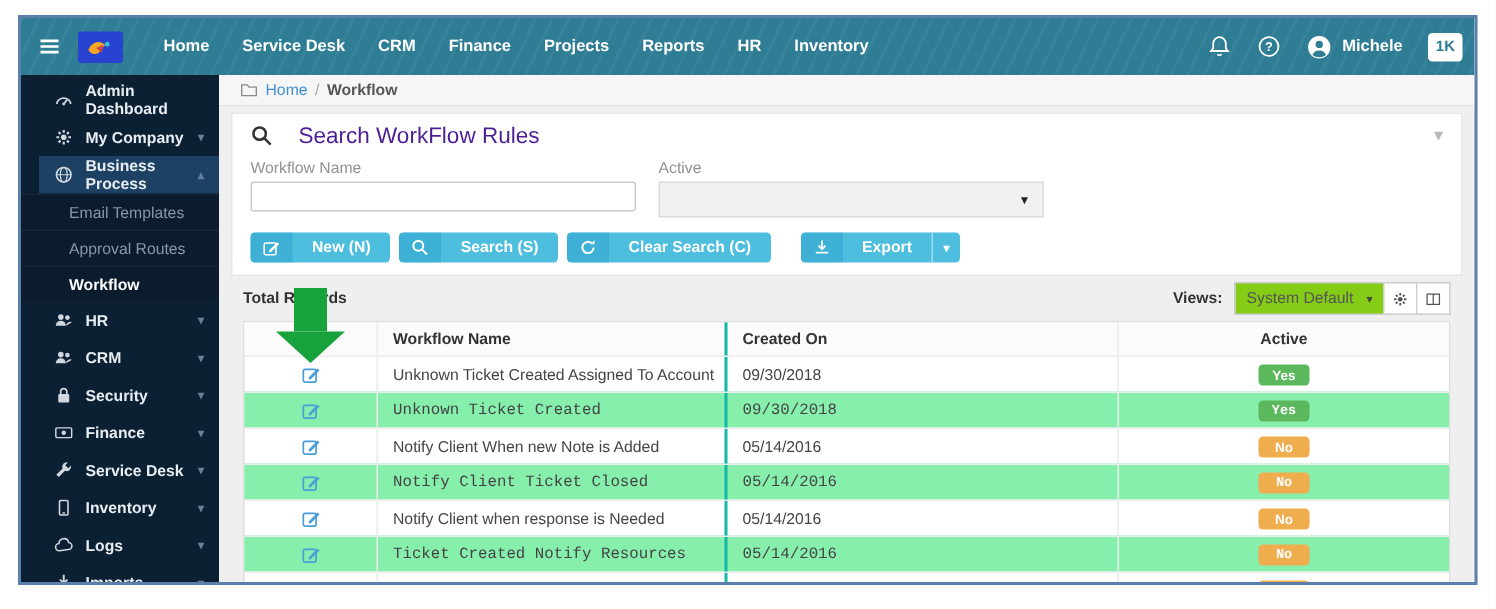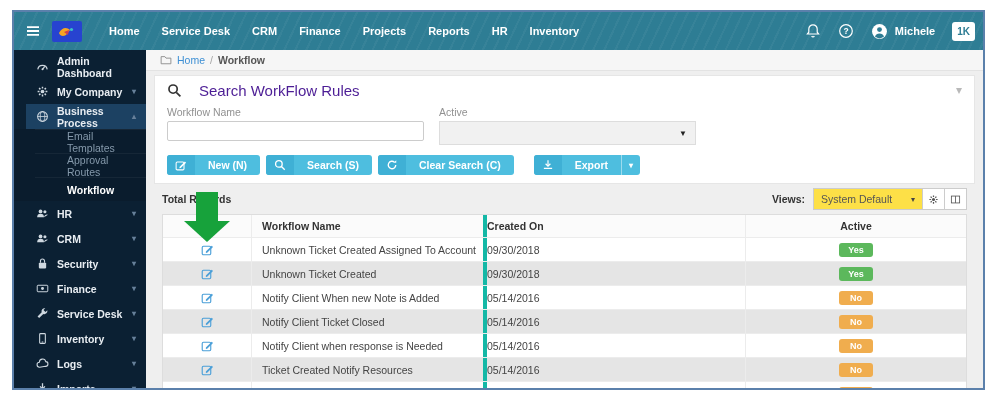--- a/index.html
+++ b/index.html
@@ -20,21 +20,21 @@
   .user-name{font-size:11px;font-weight:bold;}
   .brand-badge{background:#fff;color:#2e7d94;font-size:10px;font-weight:bold;border-radius:3px;padding:4px 5px;cursor:pointer;}
 
   
   .app-body{flex:1;display:flex;min-height:0;}
   .sidebar{width:132px;flex:0 0 132px;background:#0b2033;color:#e8edf2;padding-top:4px;overflow:hidden;}
   .side-item{display:flex;align-items:center;gap:8px;padding:0 10px;height:25px;font-size:10.5px;font-weight:bold;cursor:pointer;margin-left:12px;}
   .side-item .chev{margin-left:auto;font-size:8px;color:#67809a;}
   .side-item.expanded{background:#1c4162;}
   .submenu{background:#0a1c2d;}
-  .sub-item{display:flex;align-items:center;height:23px;padding:0 10px 0 32px;font-size:10.5px;color:#8599ab;border-top:1px solid rgba(255,255,255,.05);cursor:pointer;margin-left:21px;}
+  .sub-item{display:flex;align-items:center;height:23px;padding:0 10px 0 32px;font-size:10.5px;color:#8599ab;border-top:1px solid rgba(255,255,255,.05);cursor:pointer;}
   .sub-item.active{color:#fff;font-weight:bold;}
   .s-ic{flex:0 0 13px;display:flex;align-items:center;color:#cfd8e0;}
 
   .main{flex:1;position:relative;min-width:0;overflow:hidden;}
 
   
   .breadcrumb{height:20px;background:#f6f6f6;border-bottom:1px solid #e3e3e3;display:flex;align-items:center;gap:5px;padding:0 14px;font-size:10.5px;}
   .crumb-home{color:#3d8fd4;cursor:pointer;}
   .crumb-sep{color:#a5a5a5;}
   .crumb-cur{color:#555;font-weight:bold;}
@@ -53,33 +53,33 @@
   .btn{display:flex;align-items:stretch;border-radius:3px;overflow:hidden;background:#4ebedf;color:#fff;font-size:10.5px;font-weight:bold;cursor:pointer;}
   .btn .ic-seg{background:#3fb0d5;padding:0 8px;display:flex;align-items:center;}
   .btn .lbl{padding:4px 13px;display:flex;align-items:center;}
   .btn .caret-seg{border-left:1px solid rgba(255,255,255,.45);padding:0 7px;display:flex;align-items:center;font-size:8px;}
 
   
   .records-bar{display:flex;align-items:center;height:26px;padding:2px 16px 0;}
   .total-label{font-size:10.5px;font-weight:bold;color:#333;}
   .views-group{margin-left:auto;display:flex;align-items:center;}
   .views-label{font-size:10.5px;font-weight:bold;color:#333;margin-right:8px;}
-  .views-select{width:110px;height:20px;border:1px solid #ccc;background:#fde047;font-size:10.5px;color:#555;display:flex;align-items:center;justify-content:space-between;padding:0 7px;cursor:pointer;}
+  .views-select{width:100px;height:20px;border:1px solid #ccc;background:#84cc16;font-size:10.5px;color:#555;display:flex;align-items:center;justify-content:space-between;padding:0 7px;cursor:pointer;}
   .views-select .dn{font-size:8px;color:#444;}
   .mini-btn{width:22px;height:22px;border:1px solid #ccc;border-left:none;display:flex;align-items:center;justify-content:center;background:#fff;color:#555;cursor:pointer;box-sizing:border-box;}
   .views-select{box-sizing:border-box;height:22px;}
 
   
   .table-card{margin:2px 16px 0;background:#fff;border:1px solid #ddd;position:relative;}
   .tr{display:flex;align-items:center;height:23px;border-top:1px solid #ececec;font-size:10.5px;color:#444;}
   .tr.thead{height:22px;border-top:none;background:#fbfbfb;font-weight:bold;color:#333;}
-  .tr.stripe{background:#e5e5e5;}
+  .tr.stripe{background:#86efac;font-family:Liberation Mono, monospace;}
   .c1{width:88px;flex:0 0 88px;text-align:center;display:flex;justify-content:center;align-items:center;height:100%;}
   .c2{width:232px;flex:0 0 232px;padding-left:10px;border-left:1px solid #ececec;height:100%;display:flex;align-items:center;box-sizing:border-box;}
-  .c3{width:262px;flex:0 0 262px;border-left:4px solid #14b8a6;height:100%;display:flex;align-items:center;box-sizing:border-box;}
+  .c3{width:262px;flex:0 0 262px;padding-left:10px;border-left:2px solid #14b8a6;height:100%;display:flex;align-items:center;box-sizing:border-box;}
   .c4{flex:1;border-left:1px solid #ececec;height:100%;display:flex;align-items:center;justify-content:center;}
   .edit-ic{color:#4a9fd8;display:flex;align-items:center;cursor:pointer;}
   .badge{display:inline-block;min-width:22px;padding:2px 6px;border-radius:3px;color:#fff;font-size:9px;font-weight:bold;text-align:center;}
   .badge.yes{background:#5cb85c;}
   .badge.no{background:#f0ad4e;}
 
   
   .arrow-annotation{position:absolute;left:21px;top:-23px;width:46px;height:50px;z-index:50;pointer-events:none;}
   .arrow-annotation .stem{position:absolute;left:12px;top:0;width:22px;height:29px;background:#17a23b;}
   .arrow-annotation .head{position:absolute;left:0;top:29px;width:0;height:0;border-left:23px solid transparent;border-right:23px solid transparent;border-top:21px solid #17a23b;}

